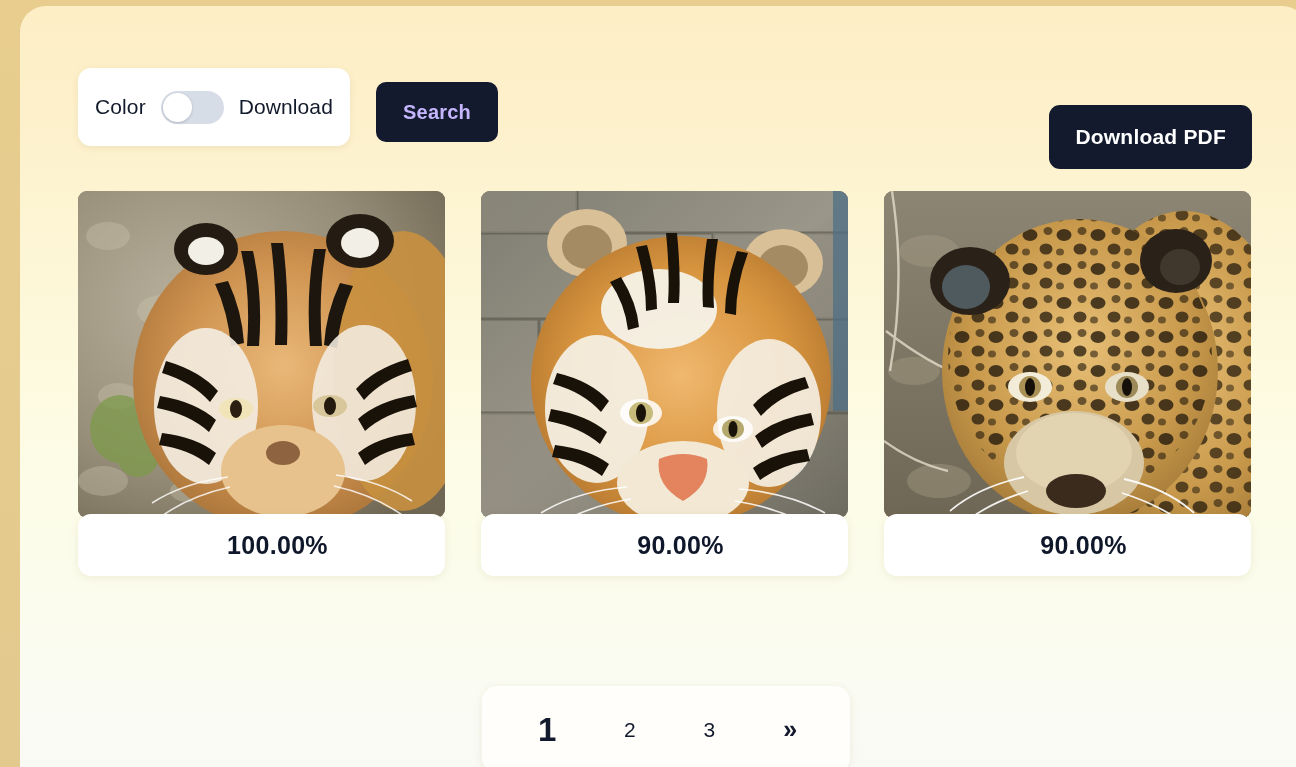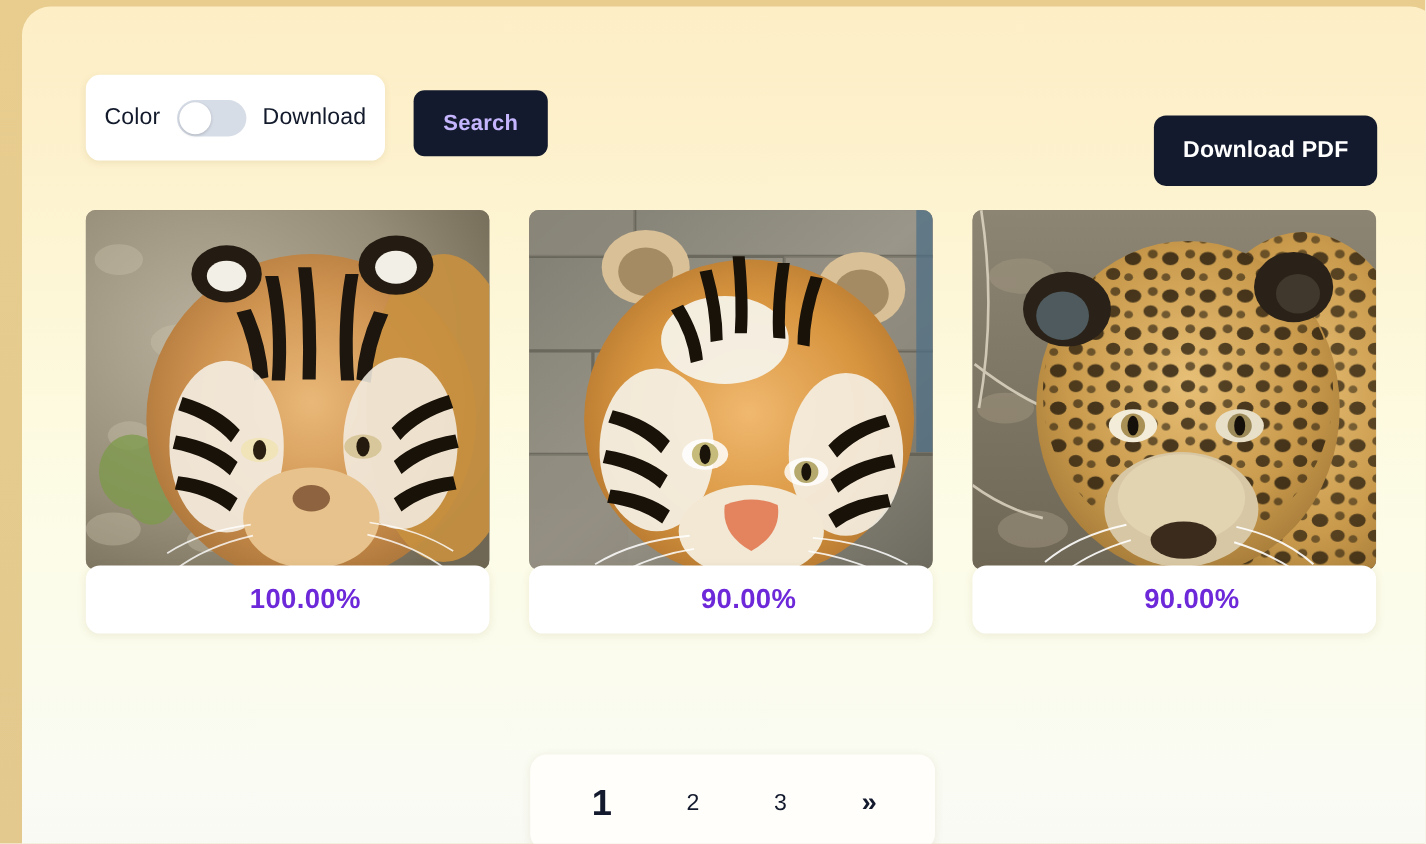--- a/index.html
+++ b/index.html
@@ -162,21 +162,21 @@
     background: #ffffff;
     border-radius: 13px;
     box-shadow: 0 2px 8px rgba(120, 100, 40, 0.10);
     display: flex;
     align-items: center;
     justify-content: center;
   }
   .score-text {
     font-size: 25px;
     font-weight: bold;
-    color: #6d28d9;
+    color: #0f172a;
     letter-spacing: 0.3px;
     margin-left: 32px;
   }
 
   
   #pagination {
     position: absolute;
     left: 462px;
     top: 680px;
     width: 368px;

